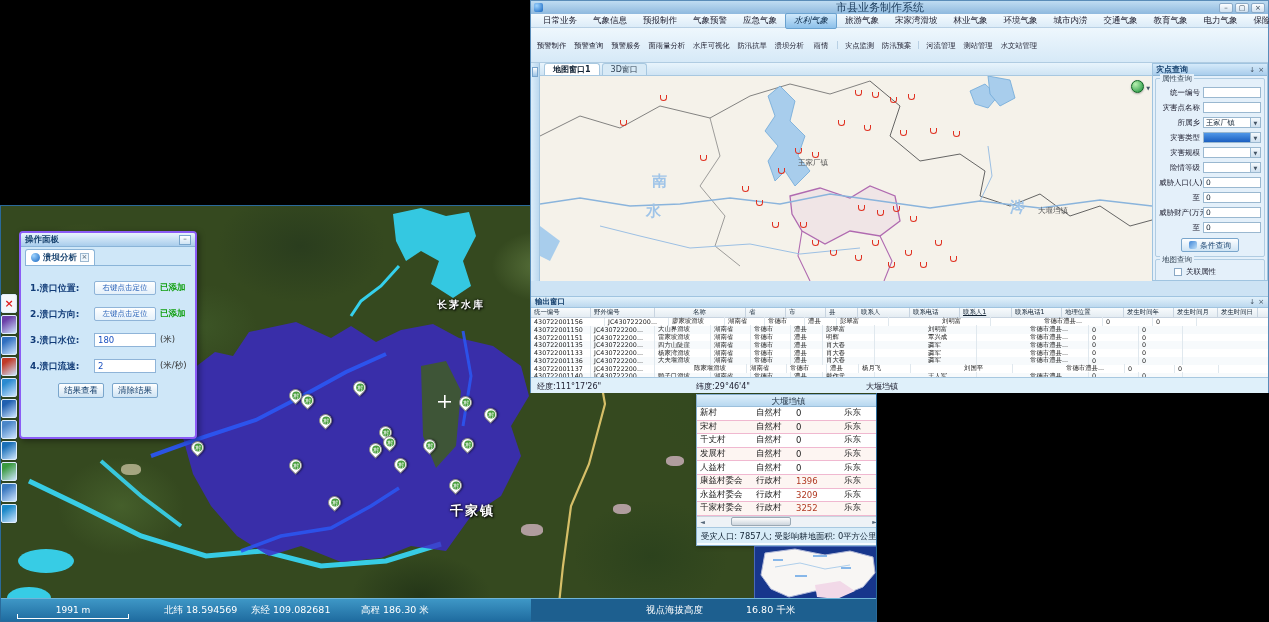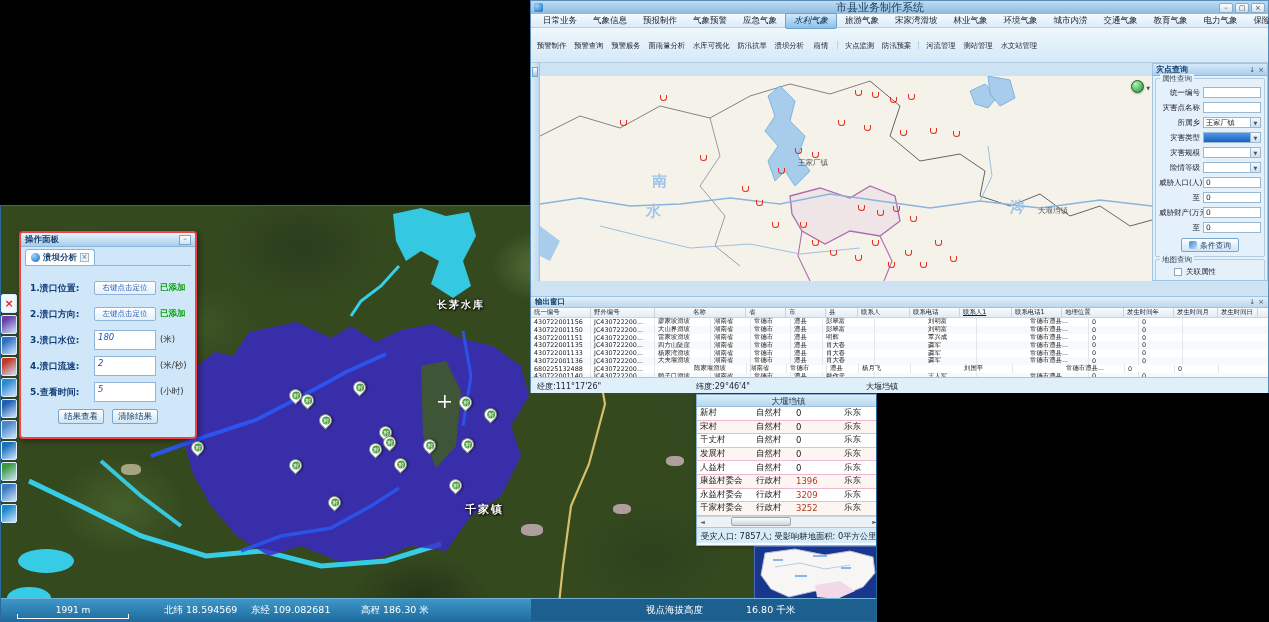--- a/index.html
+++ b/index.html
@@ -24,33 +24,33 @@
   .patch{position:absolute;border-radius:40%;opacity:.75;}
   .pink{background:#d9b9c9;} .tan{background:#c9c3a0;}
   #satsvg{position:absolute;left:0;top:0;}
   .maplabel{position:absolute;color:#fff;font-weight:bold;text-shadow:0 0 3px #000,1px 1px 2px #000;letter-spacing:2px;margin-left:40px;}
   .pin{position:absolute;width:13px;height:13px;background:#fff;border:1px solid #8a8a8a;
     border-radius:50% 50% 50% 0;transform:rotate(-45deg);box-shadow:1px 1px 2px rgba(0,0,0,.5);}
   .pin .pc{position:absolute;inset:1.5px;border-radius:50%;background:#4a9e3f;color:#fff;font-size:6px;
     display:flex;align-items:center;justify-content:center;transform:rotate(45deg);}
 
   
-  #dlg{position:absolute;left:18px;top:25px;width:178px;height:208px;background:#cfe7f8;border:2px solid #ef4444;border-radius:4px;box-shadow:2px 2px 6px rgba(0,0,0,.4);}
+  #dlg{position:absolute;left:18px;top:25px;width:178px;height:208px;background:#cfe7f8;border:2px solid #8b5cf6;border-radius:4px;box-shadow:2px 2px 6px rgba(0,0,0,.4);}
   #dlg .tbar{height:14px;background:linear-gradient(#e8f4fd,#a9cdec);border-bottom:1px solid #8ab4d8;display:flex;align-items:center;padding:0 4px;border-radius:2px 2px 0 0;}
   #dlg .tbar .ttl{font-size:8.5px;font-weight:bold;color:#16416e;flex:1;}
   #dlg .minbtn{width:12px;height:10px;background:linear-gradient(#fff,#cfe4f4);border:1px solid #7aa6cc;font-size:7px;line-height:7px;text-align:center;color:#345;}
   #dlg .tabstrip{height:17px;margin:2px 4px 0 4px;border-bottom:1px solid #8ab4d8;display:flex;}
   #dlg .dtab{background:#fff;border:1px solid #8ab4d8;border-bottom:none;border-radius:3px 3px 0 0;display:flex;align-items:center;gap:3px;padding:0 5px;font-size:8.5px;color:#16416e;font-weight:bold;}
   #dlg .globe{width:9px;height:9px;border-radius:50%;background:radial-gradient(circle at 30% 30%,#9fd4ff,#1565c0);}
   #dlg .tabx{font-size:7px;color:#789;border:1px solid #9cb8d0;width:9px;height:9px;line-height:7px;text-align:center;background:#eef6fc;}
   .drow{display:flex;align-items:center;height:26px;padding-left:9px;}
   .dlabel{width:64px;font-size:9px;font-weight:bold;color:#123c78;}
   .dbtn{width:62px;height:14px;background:linear-gradient(#ffffff,#e4f0fa);border:1px solid #8fb4d8;border-radius:2px;
     font-size:7.5px;color:#2a62b8;display:flex;align-items:center;justify-content:center;overflow:hidden;white-space:nowrap;}
-  .dinput{width:62px;height:20px;background:#fff;border:1px solid #8fb4d8;font-size:8.5px;color:#1a50c0;padding:0 3px;line-height:12px;font-style:italic;}
+  .dinput{width:62px;height:14px;background:#fff;border:1px solid #8fb4d8;font-size:8.5px;color:#1a50c0;padding:0 3px;line-height:12px;}
   .dstatus{margin-left:4px;font-size:8.5px;font-weight:bold;color:#12a012;}
   .dunit{margin-left:4px;font-size:8.5px;color:#333;}
   .dbtns{display:flex;gap:8px;justify-content:center;margin-top:4px;}
   .dbtns .b{min-width:46px;height:15px;background:linear-gradient(#ffffff,#cfe4f4);border:1px solid #7aa6cc;border-radius:2px;
     font-size:8.5px;color:#16416e;display:flex;align-items:center;justify-content:center;padding:0 4px;}
 
   
   #ltools{position:absolute;left:0;top:88px;width:17px;}
   .licon{width:16px;height:19px;margin-bottom:2px;border:1px solid #dfeefc;border-radius:2px;
     background:linear-gradient(145deg,#2f6fc0 20%,#cfe6ff);box-shadow:0 0 1px #024;}
@@ -188,21 +188,21 @@
     <path d="M240,345 L280,330 330,322 370,300 398,282" stroke="#2b55f0" stroke-width="3.5" fill="none" opacity="0.9"></path>
     <path d="M462,125 L470,170 462,220" stroke="#2b55f0" stroke-width="3" fill="none" opacity="0.9"></path>
 
     <path d="M640,0 L622,45 600,92 594,142 604,198 588,258 570,300 562,360 556,417" stroke="#e8cc70" stroke-width="2.2" fill="none" opacity="0.9"></path>
 
     <rect x="437" y="195" width="13" height="1.6" fill="#fff"></rect>
     <rect x="443" y="189" width="1.6" height="13" fill="#fff"></rect>
   </svg>
 
   <div class="maplabel" style="left:396px;top:92px;font-size:10px">长茅水库</div>
-  <div class="maplabel" style="left:424px;top:296px;font-size:11px">千家镇</div>
+  <div class="maplabel" style="left:409px;top:296px;font-size:13px">千家镇</div>
 
   <div id="pins">
       <div class="pin" style="left: 288px; top: 183px;">
         <div class="pc">村</div>
       </div>
       <div class="pin" style="left: 300px; top: 188px;">
         <div class="pc">村</div>
       </div>
       <div class="pin" style="left: 318px; top: 208px;">
         <div class="pc">村</div>
@@ -287,25 +287,20 @@
         </div>
         <div class="drow">
           <div class="dlabel">3.溃口水位:</div>
           <div class="dinput">180</div>
           <div class="dunit">(米)</div>
         </div>
         <div class="drow">
           <div class="dlabel">4.溃口流速:</div>
           <div class="dinput">2</div>
           <div class="dunit">(米/秒)</div>
-        </div>
-        <div class="drow">
-          <div class="dlabel">5.查看时间:</div>
-          <div class="dinput">5</div>
-          <div class="dunit">(小时)</div>
         </div>
       </div>
     <div class="dbtns">
       <div class="b">结果查看</div>
       <div class="b">清除结果</div>
     </div>
   </div>
 
   <div id="vpanel">
     <div class="vtitle">大堰垱镇</div>
@@ -474,20 +469,24 @@
         <div class="tlabel">水文站管理</div>
       </div>
     </div>
 
   <div id="bcontent">
     <div id="lstrip">
         <div class="si"></div>
       </div>
 
     <div id="maparea">
+      <div id="maptabs">
+          <div class="mtab on">地图窗口1</div>
+          <div class="mtab">3D窗口</div>
+        </div>
       <div id="bmapcanvas">
         <svg width="612" height="205">
 
           <path d="M0,60 40,40 80,52 120,30 170,42 210,20 250,8 290,18 330,5" stroke="#666" stroke-width="0.8" fill="none"></path>
           <path d="M330,5 360,30 350,60 380,85 420,78 445,95 440,120 470,130 500,118 530,140 560,130 590,150 612,144" stroke="#555" stroke-width="0.9" fill="none"></path>
           <path d="M170,42 180,80 160,110 185,140 175,170 200,190" stroke="#777" stroke-width="0.7" fill="none"></path>
           <path d="M250,120 280,112 310,122 330,110 355,120 360,145 340,160 310,155 285,168 262,155 252,138 Z" stroke="#b06ab0" stroke-width="1.3" fill="rgba(220,170,215,0.18)"></path>
           <path d="M262,155 258,180 270,205 M340,160 352,185 344,205" stroke="#b06ab0" stroke-width="1.1" fill="none"></path>
 
           <path d="M0,128 40,122 90,130 140,128 190,122 240,128 290,118 340,125 390,132 440,125 500,132 560,124 612,130" stroke="#8ab4dc" stroke-width="1.4" fill="none"></path>
@@ -608,21 +607,21 @@
         <div class="ocell h" style="width: 50px;">联系电话</div>
         <div class="ocell h" style="width: 52px; text-decoration: underline;">联系人1</div>
         <div class="ocell h" style="width: 50px;">联系电话1</div>
         <div class="ocell h" style="width: 62px;">地理位置</div>
         <div class="ocell h" style="width: 50px;">发生时间年</div>
         <div class="ocell h" style="width: 44px;">发生时间月</div>
         <div class="ocell h" style="width: 40px;">发生时间日</div>
       </div>
     <div id="outbody">
         <div class="orow">
-          <div class="ocell" style="width: 60px;">430722001156</div>
+          <div class="ocell" style="width: 74px;">430722001156</div>
           <div class="ocell" style="width: 64px;">JC430722200...</div>
           <div class="ocell" style="width: 56px;">廖家坡滑坡</div>
           <div class="ocell" style="width: 40px;">湖南省</div>
           <div class="ocell" style="width: 40px;">常德市</div>
           <div class="ocell" style="width: 32px;">澧县</div>
           <div class="ocell" style="width: 52px;">彭翠富</div>
           <div class="ocell" style="width: 50px;"></div>
           <div class="ocell" style="width: 52px;">刘明富</div>
           <div class="ocell" style="width: 50px;"></div>
           <div class="ocell" style="width: 62px;">常德市澧县...</div>
@@ -704,21 +703,21 @@
           <div class="ocell" style="width: 52px;">肖大春</div>
           <div class="ocell" style="width: 50px;"></div>
           <div class="ocell" style="width: 52px;">龚军</div>
           <div class="ocell" style="width: 50px;"></div>
           <div class="ocell" style="width: 62px;">常德市澧县...</div>
           <div class="ocell" style="width: 50px;">0</div>
           <div class="ocell" style="width: 44px;">0</div>
           <div class="ocell" style="width: 40px;"></div>
         </div>
         <div class="orow">
-          <div class="ocell" style="width: 60px;">680225132488</div>
+          <div class="ocell" style="width: 60px;">430722001137</div>
           <div class="ocell" style="width: 64px;">JC430722200...</div>
           <div class="ocell" style="width: 56px; margin-left: 36px;">陈家堰滑坡</div>
           <div class="ocell" style="width: 40px;">湖南省</div>
           <div class="ocell" style="width: 40px;">常德市</div>
           <div class="ocell" style="width: 32px;">澧县</div>
           <div class="ocell" style="width: 52px;">杨月飞</div>
           <div class="ocell" style="width: 50px;"></div>
           <div class="ocell" style="width: 52px;">刘国平</div>
           <div class="ocell" style="width: 50px;"></div>
           <div class="ocell" style="width: 62px;">常德市澧县...</div>

